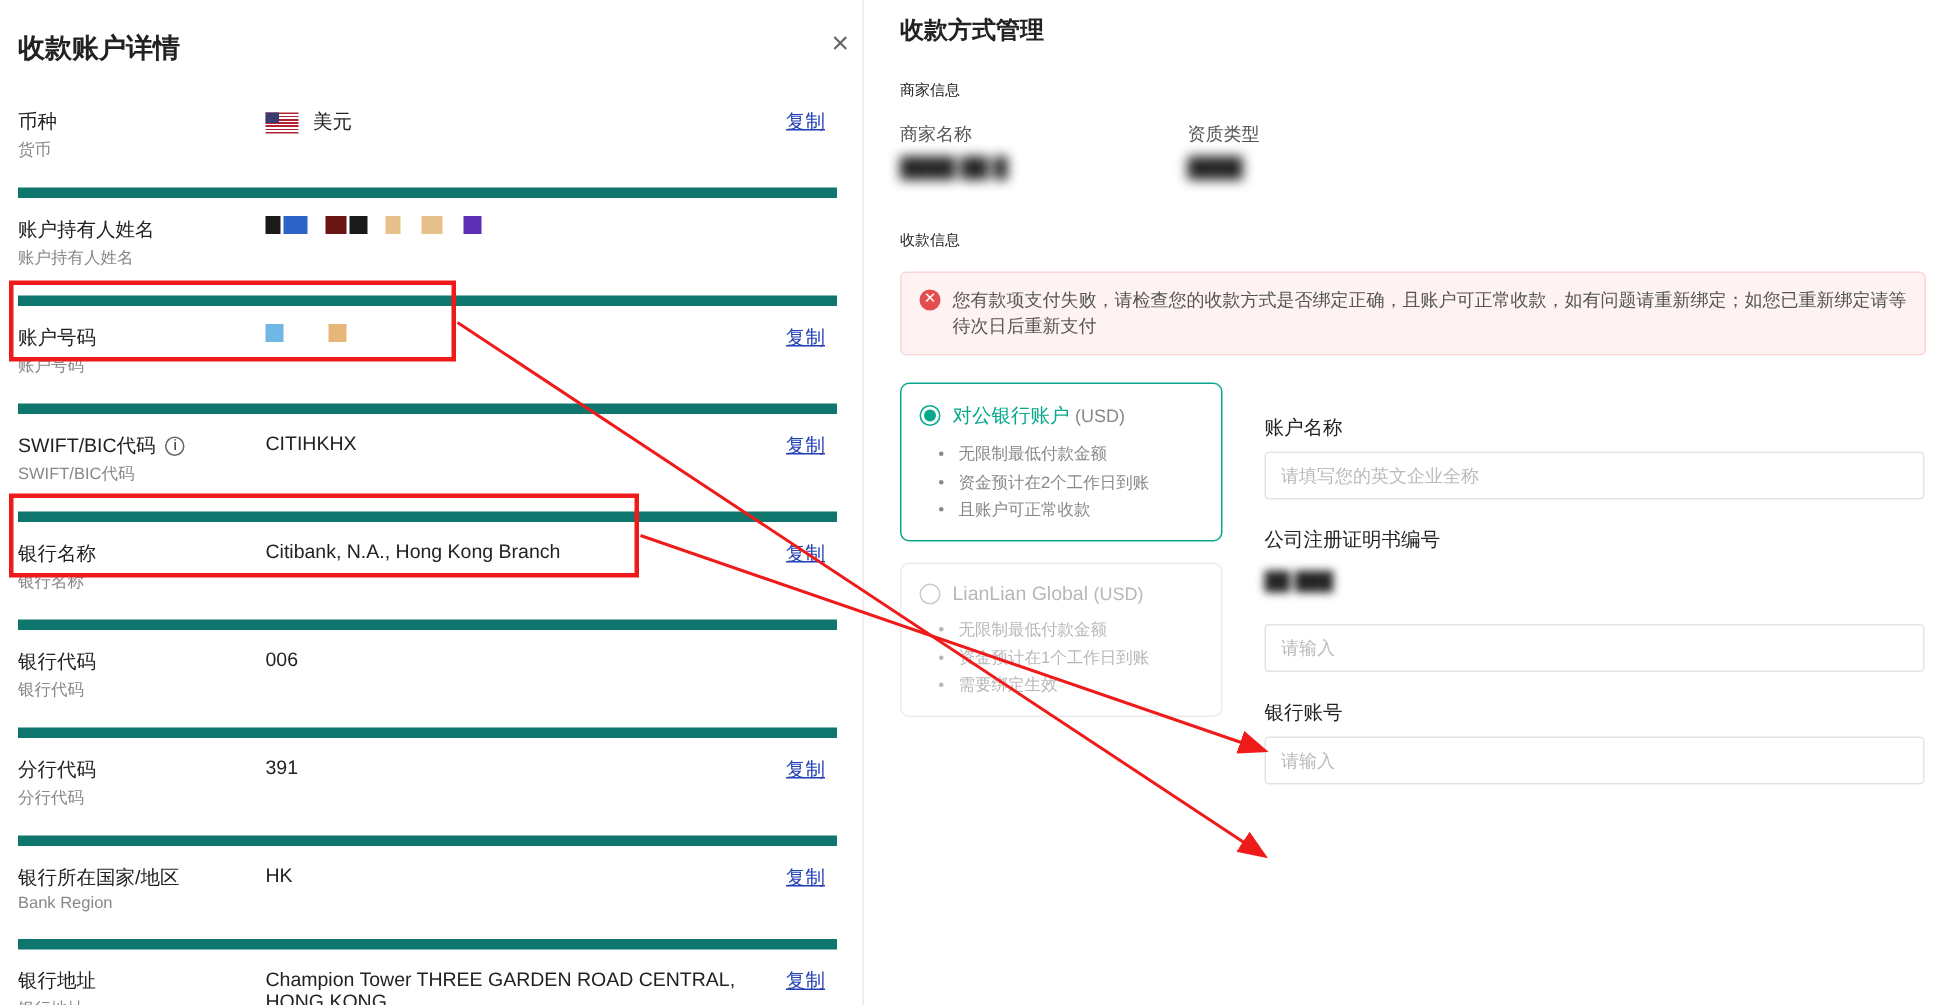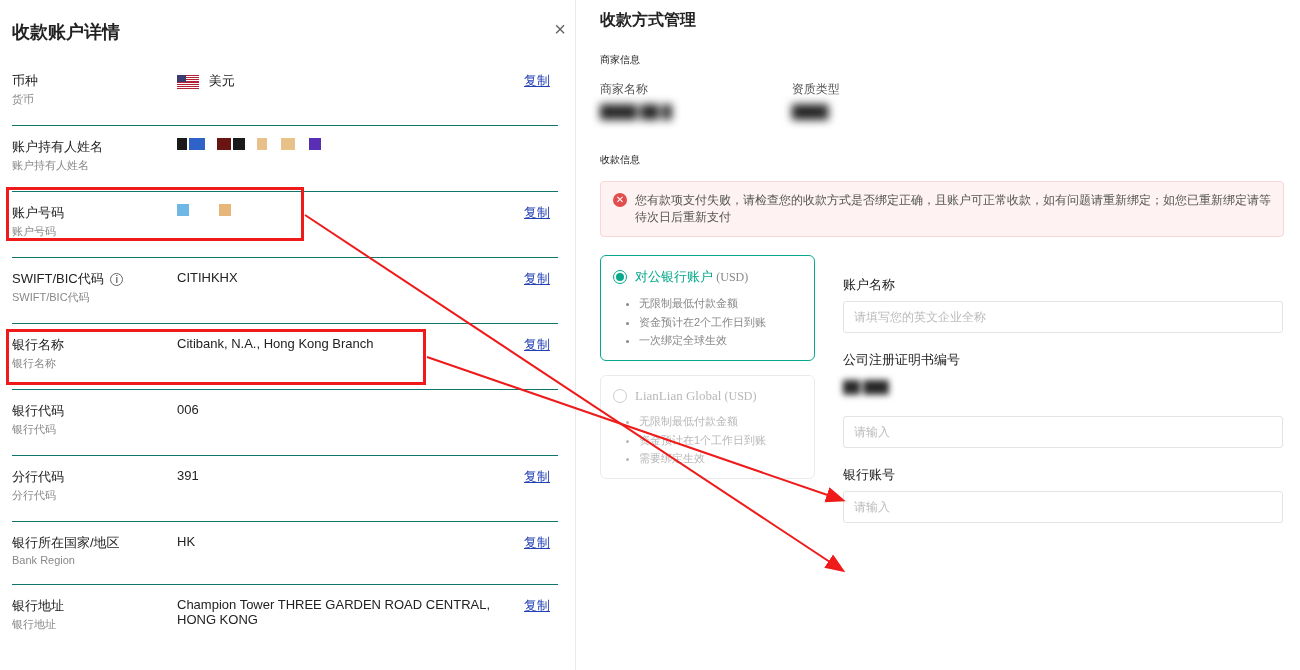--- a/index.html
+++ b/index.html
@@ -1,19 +1,19 @@
 <!DOCTYPE html>
 <html><head>
 <meta charset="utf-8">
 <style>
   * { box-sizing: border-box; margin: 0; padding: 0; }
   body { font-family: -apple-system, "PingFang SC", "Microsoft YaHei", sans-serif; font-size: 13px; color: #222; background: #fff; width: 1300px; height: 670px; overflow: hidden; position: relative; }
   .left-panel { position: absolute; left: 0; top: 12px; width: 570px; height: 670px; padding: 8px 12px; }
   .right-panel { position: absolute; left: 575px; top: 0; width: 725px; height: 670px; border-left: 1px solid #eaeaea; padding: 8px 16px 8px 24px; }
-  .row { display: flex; align-items: flex-start; padding: 12px 0 18px 0; border-bottom: 1px solid #0f766e; position: relative; }
+  .row { display: flex; align-items: flex-start; padding: 12px 0 18px 0; border-bottom: 7px solid #0f766e; position: relative; }
   .label-col { width: 165px; }
   .label-main { font-size: 13px; color: #222; }
   .label-sub { font-size: 11px; color: #888; margin-top: 2px; }
   .value-col { flex: 1; font-size: 13px; color: #222; padding-right: 50px; word-break: break-word; }
   .copy-col { position: absolute; right: 8px; top: 12px; }
   .copy-link { color: #2440b3; text-decoration: underline; cursor: pointer; font-size: 13px; }
   .left-title { font-size: 18px; font-weight: 600; padding: 0 0 16px 0; }
   .close-x { position: absolute; right: 4px; top: 6px; font-size: 20px; color: #666; cursor: pointer; }
   .flag { display: inline-block; width: 22px; height: 14px; vertical-align: middle; margin-right: 6px; background: linear-gradient(#b22234, #b22234 7.7%, #fff 7.7%, #fff 15.4%, #b22234 15.4%, #b22234 23%, #fff 23%, #fff 30.7%, #b22234 30.7%, #b22234 38.4%, #fff 38.4%, #fff 46.1%, #b22234 46.1%, #b22234 53.8%, #fff 53.8%, #fff 61.5%, #b22234 61.5%, #b22234 69.2%, #fff 69.2%, #fff 76.9%, #b22234 76.9%, #b22234 84.6%, #fff 84.6%, #fff 92.3%, #b22234 92.3%); position: relative; }
   .flag::before { content: ""; position: absolute; left: 0; top: 0; width: 9px; height: 7.5px; background: #3c3b6e; }
@@ -29,21 +29,21 @@
   .pix-row span { display: inline-block; height: 12px; margin-right: 2px; }
 
   .alert { background: #fef2f2; border: 1px solid #f8d7d9; border-radius: 4px; padding: 10px 12px; font-size: 12px; color: #555; display: flex; gap: 8px; margin-bottom: 18px; }
   .alert-icon { width: 14px; height: 14px; background: #e34d4d; border-radius: 50%; color: #fff; font-size: 10px; text-align: center; line-height: 14px; flex-shrink: 0; margin-top: 1px; }
 
   .options-and-form { display: flex; gap: 28px; }
   .options-col { width: 215px; }
   .option-card { border: 1px solid #ddd; border-radius: 6px; padding: 12px 12px 10px 12px; margin-bottom: 14px; }
   .option-card.active { border-color: #07a88b; }
   .option-card.disabled { opacity: 0.6; }
-  .option-head { display: flex; align-items: center; gap: 8px; margin-bottom: 8px; font-family: Liberation Serif, serif; }
+  .option-head { display: flex; align-items: center; gap: 8px; margin-bottom: 8px; }
   .radio { width: 14px; height: 14px; border: 1px solid #aaa; border-radius: 50%; position: relative; }
   .radio.checked { border-color: #07a88b; }
   .radio.checked::after { content: ""; position: absolute; width: 8px; height: 8px; background: #07a88b; border-radius: 50%; left: 2px; top: 2px; }
   .option-title { font-size: 13px; font-weight: 500; }
   .option-title.active-t { color: #07a88b; }
   .currency-tag { color: #888; font-size: 12px; }
   .option-list { list-style: disc; padding-left: 26px; font-size: 11px; color: #888; line-height: 1.7; }
 
   .form-col { flex: 1; margin-top: 21px; }
   .form-field { margin-bottom: 18px; }
@@ -189,21 +189,21 @@
           <div class="option-head">
             <div class="radio checked"></div>
             <span class="option-title active-t">
               <span>对公银行账户</span>
               <span class="currency-tag">(USD)</span>
             </span>
           </div>
           <ul class="option-list">
             <li>无限制最低付款金额</li>
             <li>资金预计在2个工作日到账</li>
-            <li>一次绑定全球生效</li>
+            <li>且账户可正常收款</li>
           </ul>
         </div>
         <div class="option-card disabled">
           <div class="option-head">
             <div class="radio"></div>
             <span class="option-title" style="color:#888">
               <span>LianLian Global</span>
               <span class="currency-tag">(USD)</span>
             </span>
           </div>

